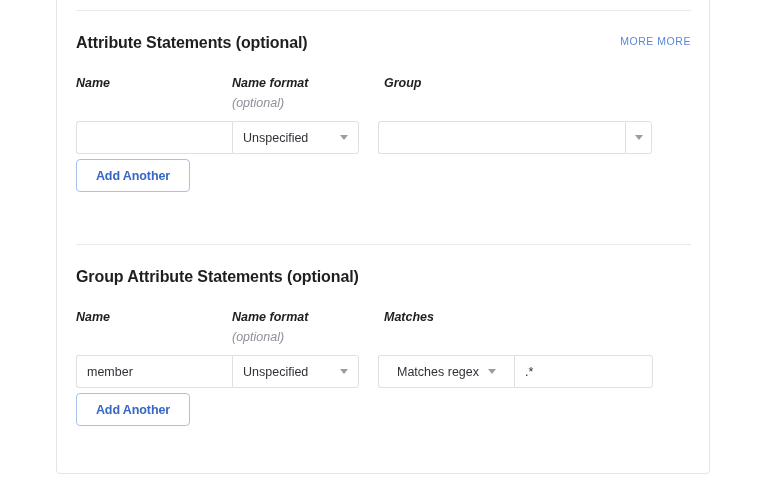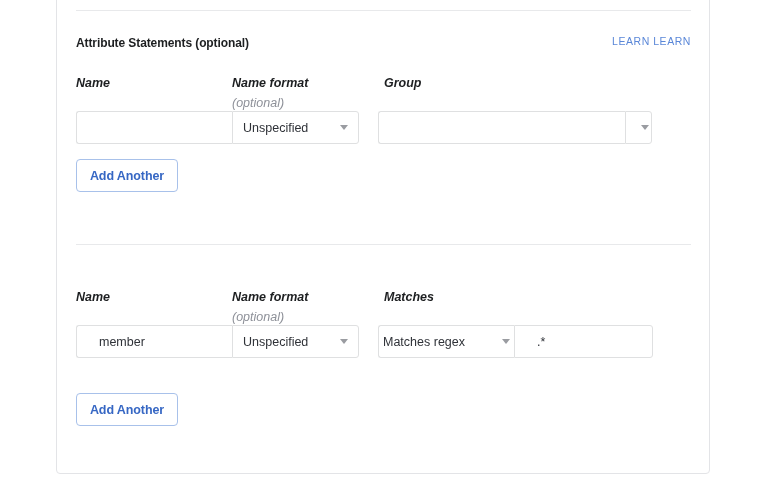--- a/index.html
+++ b/index.html
@@ -40,21 +40,21 @@
   
   .section { position: absolute; left: 19px; width: 615px; }
   .section.attr  { top: 72px; }
   .section.group { top: 306px; }
 
   .section-head {
     position: relative;
     height: 20px;
   }
   .section-title {
-    font-size: 12px;
+    font-size: 16px;
     font-weight: bold;
     color: #1d1f21;
     letter-spacing: -0.1px;
     line-height: 20px;
   }
   .learn-more {
     position: absolute;
     right: 0;
     top: 2px;
     font-size: 10.5px;
@@ -87,37 +87,36 @@
     color: #8e9199;
     margin-top: 4px;
   }
   .col-h.c1 { left: 0px; }
   .col-h.c2 { left: 156px; }
   .col-h.c3 { left: 308px; }
 
   
   .form-row {
     position: relative;
-    margin-top: 0px;
+    margin-top: 10px;
     height: 34px;
   }
 
   .ctl {
     position: absolute;
     top: 0;
     height: 33px;
     box-sizing: border-box;
     background: #ffffff;
     border: 1px solid #dfe0e1;
     border-radius: 3px;
     font-size: 12.5px;
     color: #2f3238;
     display: flex;
     align-items: center;
-    padding-left: 12px;
   }
   .ctl input {
     border: 0;
     outline: none;
     background: transparent;
     font-family: "Liberation Sans", sans-serif;
     font-size: 12.5px;
     color: #2f3238;
     width: 100%;
     padding: 0 10px;
@@ -152,21 +151,21 @@
     width: 27px;
     border-radius: 0 3px 3px 0;
     justify-content: center;
   }
 
   .filter-select {
     left: 302px;
     width: 136px;
     border-radius: 3px 0 0 3px;
     border-right: 0;
-    padding: 0 4px;
+    padding: 0 18px;
     justify-content: space-between;
   }
   .filter-input {
     left: 438px;
     width: 139px;
     border-radius: 0 3px 3px 0;
   }
 
   .caret {
     width: 0;
@@ -176,21 +175,21 @@
     border-top: 5px solid #9a9ca1;
     flex: none;
   }
 
   .sel-label { white-space: nowrap; overflow: hidden; }
 
   
   .add-btn {
     position: absolute;
     left: 0;
-    width: 102px;
+    width: 114px;
     height: 33px;
     box-sizing: border-box;
     background: #ffffff;
     border: 1px solid #a8c1ea;
     border-radius: 4px;
     color: #3667c4;
     font-family: "Liberation Sans", sans-serif;
     font-size: 12.5px;
     font-weight: bold;
     cursor: pointer;
@@ -205,21 +204,21 @@
 
 <div class="card">
 
   <div class="divider top"></div>
   <div class="divider mid"></div>
 
   <div class="section attr">
 
     <div class="section-head">
       <span class="section-title">Attribute Statements (optional)</span>
-      <a class="learn-more">LEARN LEARN</a>
+      <a class="learn-more">MORE MORE</a>
     </div>
 
     <div class="col-headers">
       <div class="col-h c1">
         <span>Name</span>
       </div>
       <div class="col-h c2">
         <span>Name format</span>
         <span class="sub">(optional)</span>
       </div>
@@ -245,20 +244,23 @@
       <div class="ctl value-dd">
         <span class="caret"></span>
       </div>
     </div>
 
     <button class="add-btn attr">Add Another</button>
   </div>
 
   <div class="section group">
 
+    <div class="section-head">
+      <span class="section-title">Group Attribute Statements (optional)</span>
+    </div>
 
     <div class="col-headers">
       <div class="col-h c1">
         <span>Name</span>
       </div>
       <div class="col-h c2">
         <span>Name format</span>
         <span class="sub">(optional)</span>
       </div>
       <div class="col-h c3">

